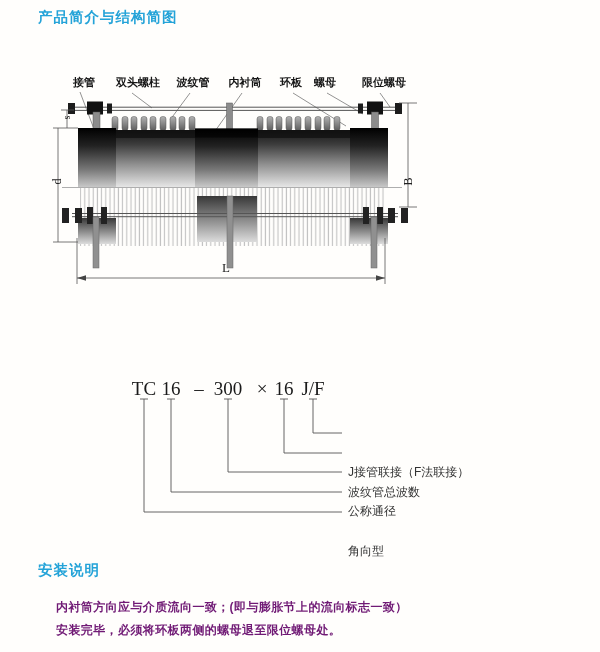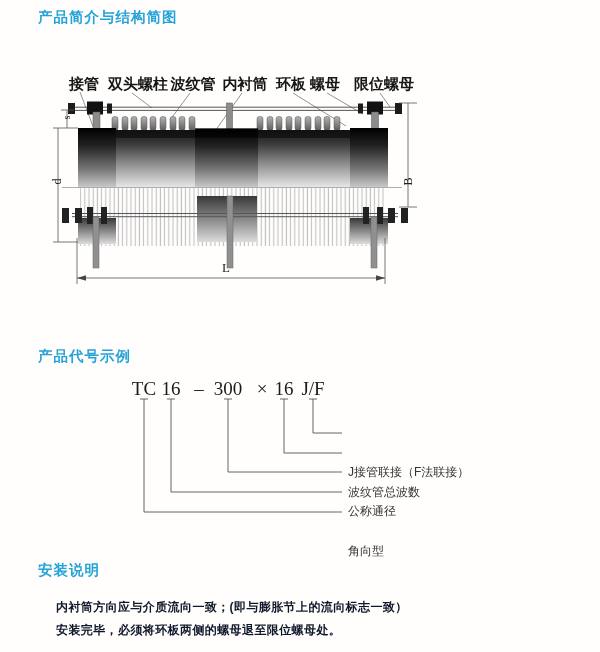--- a/index.html
+++ b/index.html
@@ -6,36 +6,36 @@
   body{width:600px;height:652px;background:#fffefc;font-family:"Liberation Sans",sans-serif;overflow:hidden;}
   .page{position:relative;width:600px;height:652px;}
   .sec-title{position:absolute;left:38px;font-size:14.5px;font-weight:bold;color:#24a3d8;letter-spacing:1px;margin:0;}
   #title-intro{top:8px;}
   #title-code{top:347px;}
   #title-install{top:561px;}
 
   
   .diagram{position:absolute;left:50px;top:62px;width:400px;height:245px;}
   .diagram svg{position:absolute;left:0;top:0;}
-  .plabel{position:absolute;top:13px;transform:translateX(-50%);font-size:15px;font-weight:bold;color:#161616;white-space:nowrap;}
+  .plabel{position:absolute;top:13px;transform:translateX(-50%);font-size:11px;font-weight:bold;color:#161616;white-space:nowrap;}
   .dim{position:absolute;font-family:"Liberation Serif",serif;color:#222;white-space:nowrap;}
   .dim-rot{width:24px;text-align:center;transform:rotate(-90deg);}
   #dim-s{left:4px;top:50px;font-size:10px;}
   #dim-d{left:-5px;top:112px;font-size:12px;}
   #dim-b{left:346px;top:112px;font-size:12px;}
   #dim-l{left:172px;top:198px;font-size:13px;}
 
   
   .code-area{position:absolute;left:0;top:376px;width:600px;height:168px;}
   .code-area svg{position:absolute;left:0;top:0;}
   .ctoken{position:absolute;top:2px;transform:translateX(-50%);font-family:"Liberation Serif",serif;font-size:19px;color:#1a1a1a;white-space:nowrap;}
   .clabel{position:absolute;left:348px;font-size:12px;color:#333;white-space:nowrap;margin-top:39px;}
 
   
-  .install-line{position:absolute;left:56px;font-size:12px;font-weight:bold;color:#0f172a;letter-spacing:0.4px;white-space:nowrap;margin:0;}
+  .install-line{position:absolute;left:56px;font-size:12px;font-weight:bold;color:#701a75;letter-spacing:0.4px;white-space:nowrap;margin:0;}
   #install-1{top:599px;}
   #install-2{top:622px;}
 </style>
 </head>
 <body>
 
 <div class="page">
 
   <h2 class="sec-title" id="title-intro">产品简介与结构简图</h2>
 
@@ -177,21 +177,20 @@
     <span class="plabel" style="left:241px">环板</span>
     <span class="plabel" style="left:275px">螺母</span>
     <span class="plabel" style="left:334px">限位螺母</span>
 
     <span class="dim dim-rot" id="dim-s">s</span>
     <span class="dim dim-rot" id="dim-d">d</span>
     <span class="dim dim-rot" id="dim-b">B</span>
     <span class="dim" id="dim-l">L</span>
   </div>
 
-  <h2 class="sec-title" id="title-code">产品代号示例</h2>
 
   <div class="code-area">
     <svg width="600" height="168" viewBox="0 0 600 168">
       <g stroke="#555" stroke-width="0.9" fill="none">
         <line x1="140" y1="23" x2="148" y2="23"></line>
           <line x1="167" y1="23" x2="175" y2="23"></line>
         <line x1="224" y1="23" x2="232" y2="23"></line>
           <line x1="280" y1="23" x2="288" y2="23"></line>
         <line x1="309" y1="23" x2="317" y2="23"></line>
         <path d="M313,23 L313,57 L342,57"></path>

